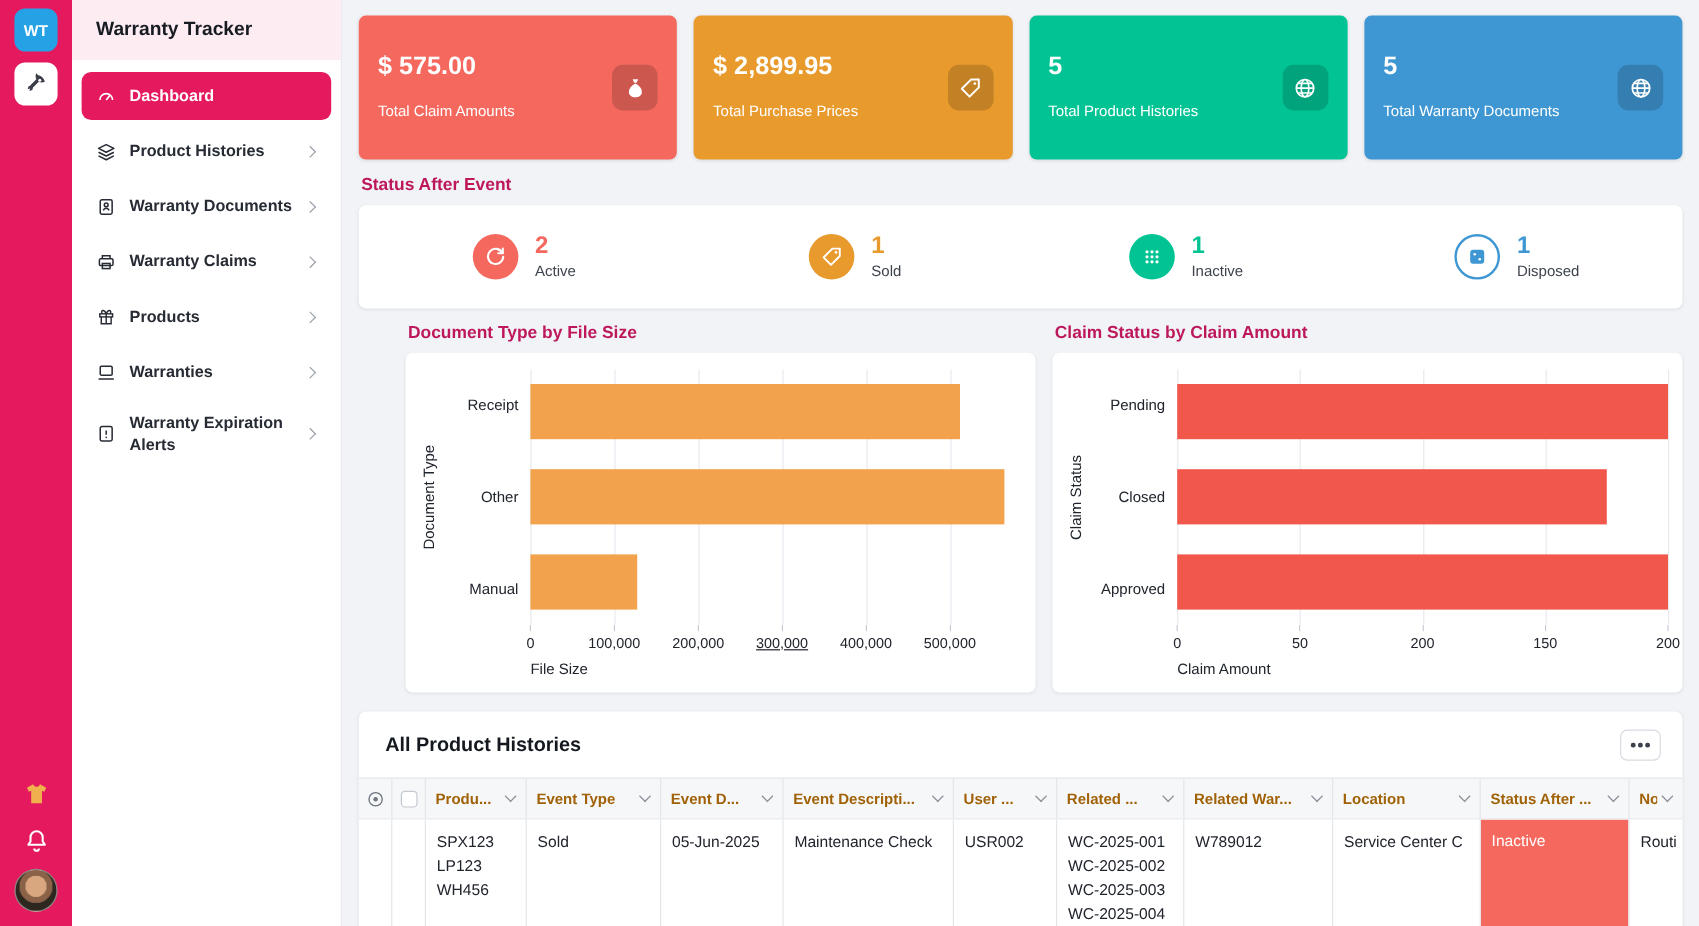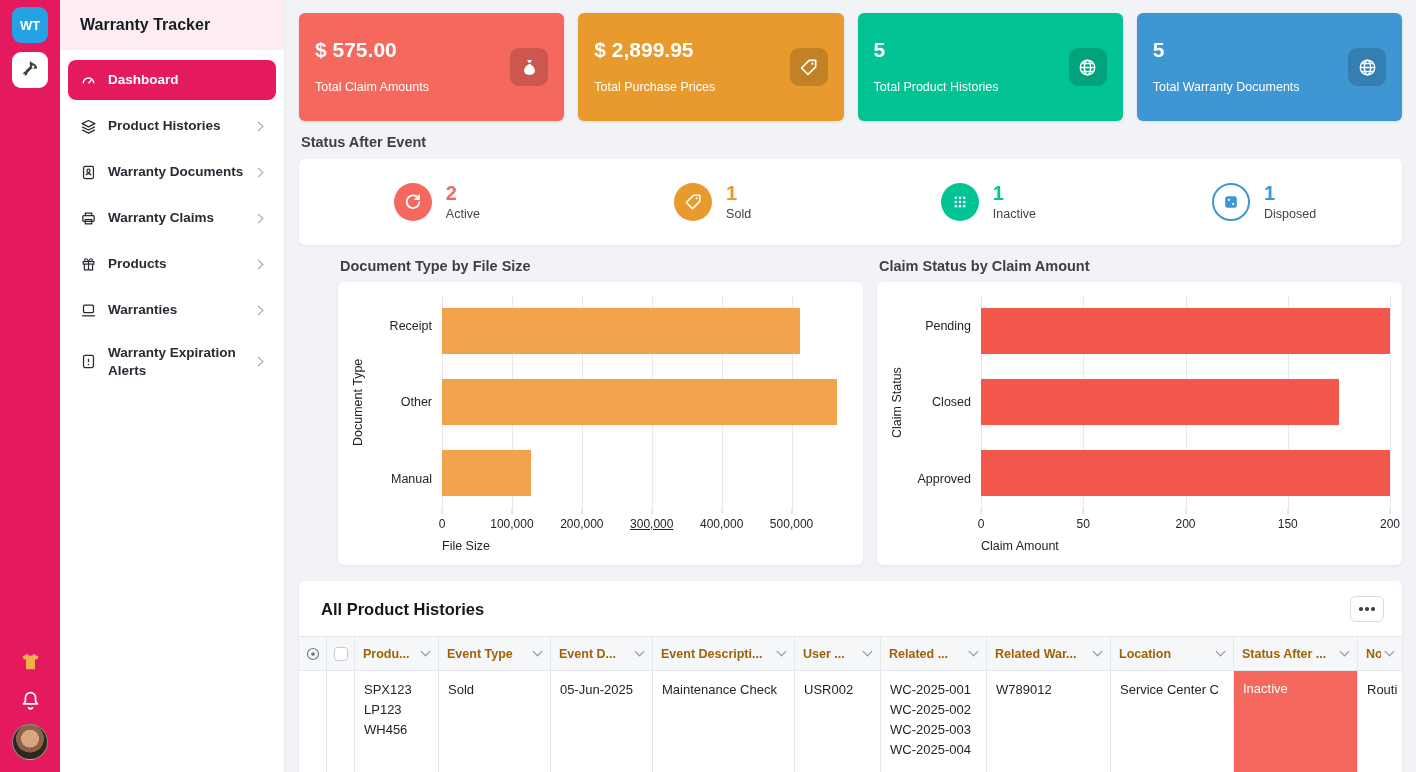--- a/index.html
+++ b/index.html
@@ -32,27 +32,27 @@
   .nav-label { flex:1; line-height:1.3; }
   .chev { width:9px; height:9px; flex:none; position:relative; }
   .chev::before { content:""; position:absolute; width:6px; height:6px; border-right:1.6px solid #9ba1ab; border-bottom:1.6px solid #9ba1ab; }
   .chev.right::before { transform:rotate(-45deg); left:0; top:1px; }
   .chev.down::before { transform:rotate(45deg); left:1px; top:-1px; border-color:#8a9099; }
 
   
   .main { flex:1; padding:13px 14px 0; overflow:hidden; }
 
   .cards { display:grid; grid-template-columns:repeat(4,1fr); gap:14px; }
-  .card { border-radius:6px; height:108px; color:#fff; display:flex; align-items:center; justify-content:space-between; padding:0 16px; box-shadow:0 1px 3px rgba(16,24,40,.10); }
+  .card { border-radius:6px; height:120px; color:#fff; display:flex; align-items:center; justify-content:space-between; padding:0 16px; box-shadow:0 1px 3px rgba(16,24,40,.10); }
   .card-value { font-size:21px; font-weight:bold; }
   .card-label { font-size:12.5px; margin-top:17px; line-height:1.35; max-width:155px; }
   .card-chip { width:38px; height:38px; border-radius:9px; background:rgba(0,0,0,.16); display:flex; align-items:center; justify-content:center; flex:none; color:#fff; }
   .card-chip svg { width:21px; height:21px; }
 
-  .section-title { font-size:14.5px; font-weight:600; color:#404040; margin:13px 2px 9px; }
+  .section-title { font-size:14.5px; font-weight:600; color:#be185d; margin:13px 2px 9px; }
 
   .status-card { background:#fff; border-radius:6px; height:86px; display:grid; grid-template-columns:repeat(4,1fr); align-items:center; box-shadow:0 1px 3px rgba(16,24,40,.07); }
   .status-item { display:flex; align-items:center; justify-content:center; gap:14px; }
   .status-icon { width:38px; height:38px; border-radius:50%; display:flex; align-items:center; justify-content:center; flex:none; }
   .status-icon.ring { background:#fff; border:2.5px solid currentColor; }
   .status-icon svg { width:20px; height:20px; }
   .status-count { font-size:20px; font-weight:bold; line-height:1; }
   .status-label { font-size:12.5px; color:#3e434e; margin-top:4px; }
 
   

